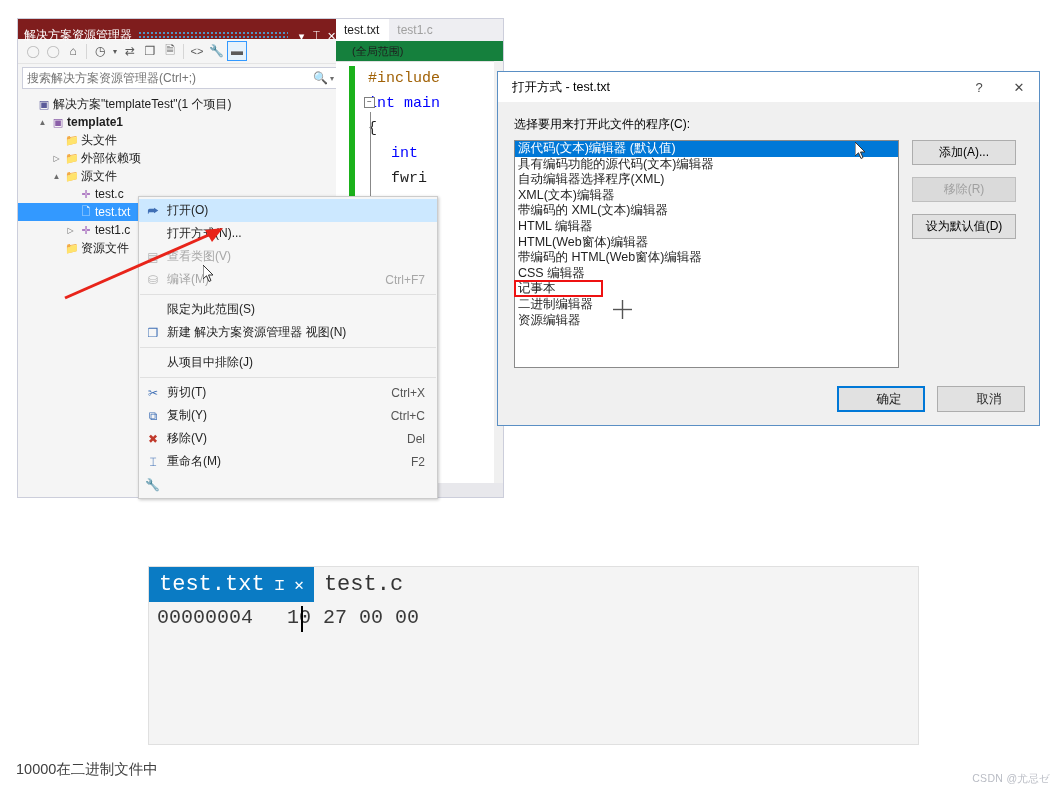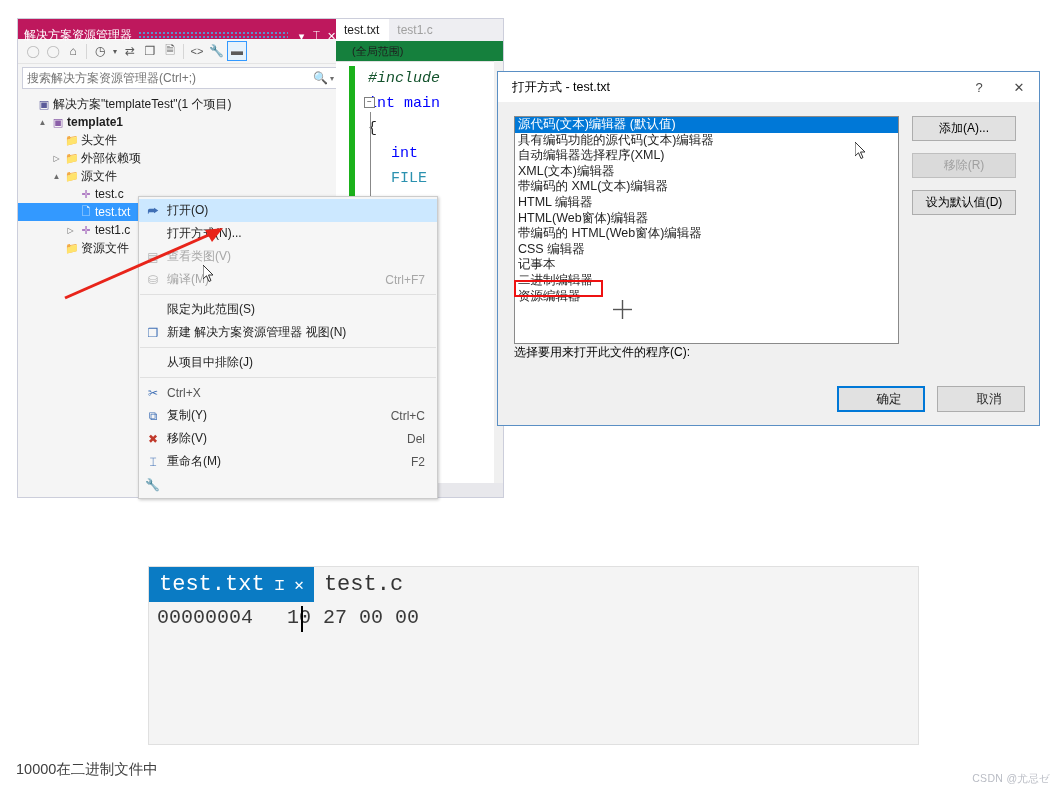--- a/index.html
+++ b/index.html
@@ -19,21 +19,21 @@
   #solution-explorer {
     position: absolute;
     left: 17px; top: 18px;
     width: 327px; height: 480px;
     background: #f5f5f5;
     border: 1px solid #cccedb;
     box-sizing: border-box;
   }
   #se-titlebar {
     height: 20px;
-    background: #be185d;
+    background: #7f1d1d;
     color: #ffffff;
     display: flex;
     align-items: center;
     padding: 13px 4px 0 6px;
     font-size: 12px;
     box-sizing: border-box;
   }
   #se-title-text { flex: 0 0 auto; white-space: nowrap; }
   #se-grip {
     flex: 1 1 auto;
@@ -128,21 +128,21 @@
     position: absolute; left: 34px; top: 50px; width: 1px; height: 175px;
     background: #888;
   }
   #fold-box {
     position: absolute; left: 28px; top: 35px;
     width: 9px; height: 9px; border: 1px solid #808080; background: #fff;
     font-size: 8px; line-height: 8px; text-align: center; color: #333;
   }
   .kw-blue { color: #0000ff; }
   .kw-teal { color: #2b91af; }
-  .kw-pp { color: #14532d; font-style: italic; }
+  .kw-pp { color: #a16207; }
   #zoom-box {
     position: absolute; left: 0px; bottom: 22px;
     width: 60px; height: 19px; border: 1px solid #cccedb;
     background: #ffffff; font-size: 11px; line-height: 19px;
     padding-left: 4px; box-sizing: border-box; color: #1e1e1e;
   }
   #zoom-caret { position: absolute; left: 46px; bottom: 25px; font-size: 8px; color: #6d6d6d; }
   #editor-hscroll {
     position: absolute; left: 0; bottom: 0; width: 100%; height: 14px;
     background: #e8e8ec;
@@ -382,21 +382,20 @@
   </div>
   <div id="editor-scopebar">(全局范围)</div>
   <div id="editor-code">
     <div id="change-bar"></div>
     <div id="fold-box">−</div>
     <div id="fold-line"></div>
     <div class="cline kw-pp">#include</div>
     <div class="cline kw-blue">int main</div>
     <div class="cline">{</div>
     <div class="cline kw-blue" style="padding-left:55px">int</div>
-    <div class="cline kw-teal" style="padding-left:55px">FILE</div>
     <div class="cline" style="padding-left:55px">fwri</div>
     <div class="cline" style="padding-left:55px">clo</div>
     <div class="cline" style="padding-left:55px">f =</div>
     <div class="cline kw-blue" style="padding-left:55px">retu</div>
   </div>
   <div id="editor-vscroll"></div>
   <div id="zoom-box">161 %</div>
   <div id="zoom-caret">▾</div>
   <div id="editor-hscroll"></div>
 </div>
@@ -436,20 +435,21 @@
     </div>
     <div class="cm-sep"></div>
     <div class="cm-item">
       <span class="cm-ico"></span>
       <span class="cm-label">从项目中排除(J)</span>
       <span class="cm-short"></span>
     </div>
     <div class="cm-sep"></div>
     <div class="cm-item">
       <span class="cm-ico">✂</span>
+      <span class="cm-label">剪切(T)</span>
       <span class="cm-short">Ctrl+X</span>
     </div>
     <div class="cm-item">
       <span class="cm-ico">⧉</span>
       <span class="cm-label">复制(Y)</span>
       <span class="cm-short">Ctrl+C</span>
     </div>
     <div class="cm-item">
       <span class="cm-ico red">✖</span>
       <span class="cm-label">移除(V)</span>
@@ -475,20 +475,21 @@
   <polygon points="0,0 0,14 3.5,10.8 6,16.5 8,15.5 5.5,10 10,10" fill="#ffffff" stroke="#333333" stroke-width="1"></polygon>
 </svg>
 
 <div id="open-with-dialog">
   <div id="ow-title">
     <span id="ow-title-text">打开方式 - test.txt</span>
     <span class="ow-tbtn">?</span>
     <span class="ow-tbtn">✕</span>
   </div>
   <div id="ow-body">
+    <div id="ow-prompt">选择要用来打开此文件的程序(C):</div>
     <div id="ow-row">
       <div id="ow-listbox">
 
       <div class="ow-li sel">源代码(文本)编辑器 (默认值)</div>
           <div class="ow-li">具有编码功能的源代码(文本)编辑器</div>
           <div class="ow-li">自动编辑器选择程序(XML)</div>
           <div class="ow-li">XML(文本)编辑器</div>
           <div class="ow-li">带编码的 XML(文本)编辑器</div>
           <div class="ow-li">HTML 编辑器</div>
           <div class="ow-li">HTML(Web窗体)编辑器</div>
@@ -497,21 +498,20 @@
           <div class="ow-li">记事本</div>
           <div class="ow-li">二进制编辑器</div>
           <div class="ow-li">资源编辑器</div>
         </div>
       <div id="ow-btncol">
         <div class="ow-btn">添加(A)...</div>
         <div class="ow-btn disabled">移除(R)</div>
         <div class="ow-btn">设为默认值(D)</div>
       </div>
     </div>
-    <div id="ow-prompt">选择要用来打开此文件的程序(C):</div>
   </div>
   <div id="ow-footer">
     <div class="ow-fbtn default">确定</div>
     <div class="ow-fbtn">取消</div>
   </div>
 </div>
 
 <div id="red-highlight"></div>
 
 <svg id="cross-cursor" viewBox="0 0 19 19">

